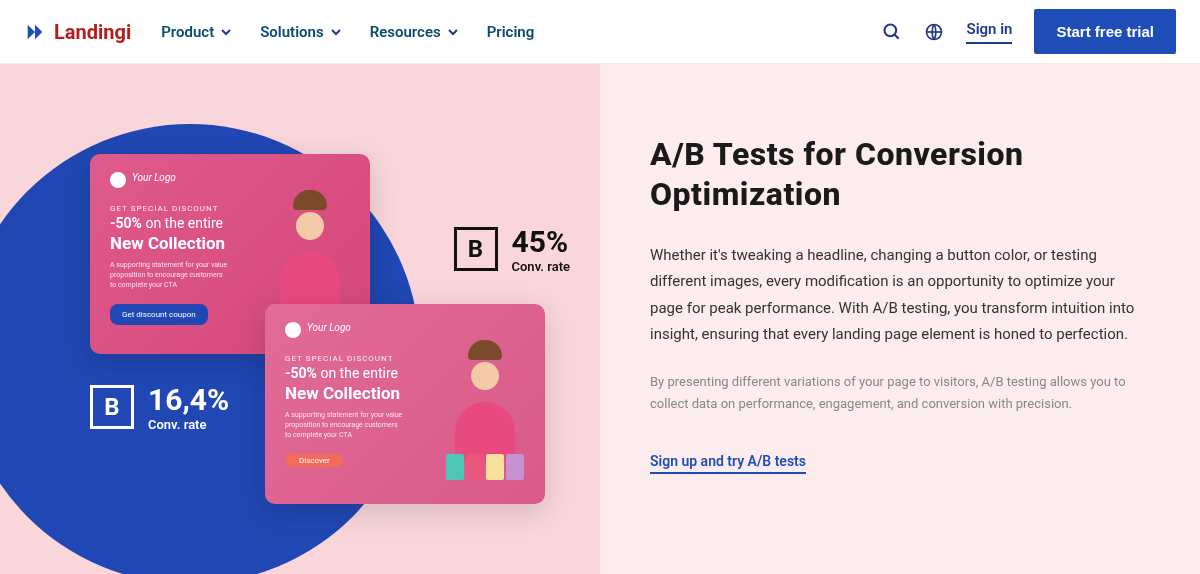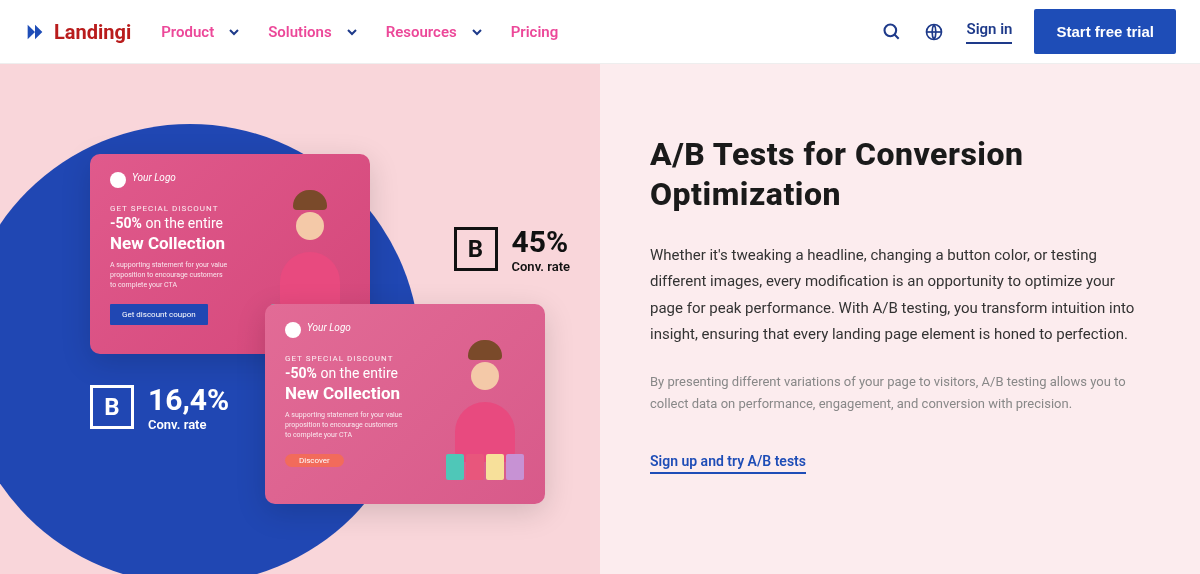--- a/index.html
+++ b/index.html
@@ -2,21 +2,21 @@
 <html><head>
 <meta charset="utf-8">
 <style>
 * { margin: 0; padding: 0; box-sizing: border-box; }
 body { font-family: -apple-system, BlinkMacSystemFont, 'Segoe UI', Roboto, sans-serif; width: 1200px; height: 574px; overflow: hidden; background: #fff; }
 
 .header { display: flex; align-items: center; padding: 0 24px; height: 64px; border-bottom: 1px solid #eee; }
 .logo { display: flex; align-items: center; gap: 8px; color: #b91c1c; font-weight: 700; font-size: 20px; margin-right: 30px; }
 .logo svg { width: 22px; height: 22px; }
 .nav { display: flex; gap: 28px; }
-.nav-item { display: flex; align-items: center; gap: 14px; color: #ec4899; font-weight: 600; font-size: 15px; cursor: pointer; }
+.nav-item { display: flex; align-items: center; gap: 6px; color: #0c4a6e; font-weight: 600; font-size: 15px; cursor: pointer; }
 .nav-item svg { width: 12px; height: 12px; }
 .header-right { margin-left: auto; display: flex; align-items: center; gap: 22px; }
 .icon-btn { color: #1e3a8a; cursor: pointer; display: flex; }
 .signin { color: #1e3a8a; font-weight: 600; font-size: 15px; cursor: pointer; border-bottom: 2px solid #1e3a8a; padding-bottom: 4px; }
 .cta-btn { background: #1e4db7; color: #fff; padding: 14px 22px; font-weight: 600; font-size: 15px; border: none; cursor: pointer; border-radius: 2px; }
 
 .hero { display: flex; height: 510px; }
 .hero-left { width: 600px; background: #f9d6da; position: relative; overflow: hidden; }
 .circle { position: absolute; width: 460px; height: 460px; background: #2047b3; border-radius: 50%; left: -40px; top: 60px; }
 
@@ -24,21 +24,21 @@
 .card-a { width: 280px; height: 200px; left: 90px; top: 90px; background: linear-gradient(135deg, #e05a8c, #d4477a); z-index: 2; }
 .card-b { width: 280px; height: 200px; left: 265px; top: 240px; background: linear-gradient(135deg, #e26b96, #d85a8a); z-index: 3; }
 .card-inner { padding: 18px 20px; color: #fff; position: relative; height: 100%; }
 .card-logo { display: flex; align-items: flex-start; gap: 6px; font-size: 10px; font-style: italic; margin-bottom: 16px; }
 .card-logo-circle { width: 16px; height: 16px; background: #fff; border-radius: 50%; }
 .card-discount-label { font-size: 8px; letter-spacing: 1px; opacity: 0.9; }
 .card-discount { font-size: 14px; margin-top: 2px; }
 .card-discount strong { font-weight: 700; }
 .card-collection { font-size: 17px; font-weight: 700; margin-top: 2px; }
 .card-subtext { font-size: 7px; opacity: 0.85; margin-top: 8px; line-height: 1.4; max-width: 120px; }
-.card-btn-blue { margin-top: 14px; background: #2047b3; color: #fff; font-size: 8px; padding: 6px 12px; border-radius: 1px; border: none; display: inline-block; }
+.card-btn-blue { margin-top: 14px; background: #2047b3; color: #fff; font-size: 8px; padding: 6px 12px; border-radius: 8px; border: none; display: inline-block; }
 .card-btn-orange { margin-top: 14px; background: #f26b5b; color: #fff; font-size: 8px; padding: 2px 14px; border-radius: 12px; border: none; display: inline-block; }
 .person { position: absolute; right: 10px; top: 30px; width: 100px; height: 160px; }
 .person-body { width: 60px; height: 60px; background: #e84a7f; border-radius: 30px 30px 10px 10px; margin: 20px auto 0; }
 .person-head { width: 28px; height: 28px; background: #f4c9a8; border-radius: 50%; margin: 0 auto; position: relative; top: 8px; }
 .person-hair { width: 34px; height: 20px; background: #7a4a2a; border-radius: 16px 16px 4px 4px; margin: 0 auto; position: relative; top: 6px; }
 .bags { display: flex; gap: 2px; justify-content: center; position: relative; top: -8px; }
 .bag { width: 18px; height: 26px; border-radius: 2px; }
 
 .badge-group { position: absolute; z-index: 4; display: flex; align-items: center; gap: 14px; }
 .badge-group.top { right: 30px; top: 160px; }

